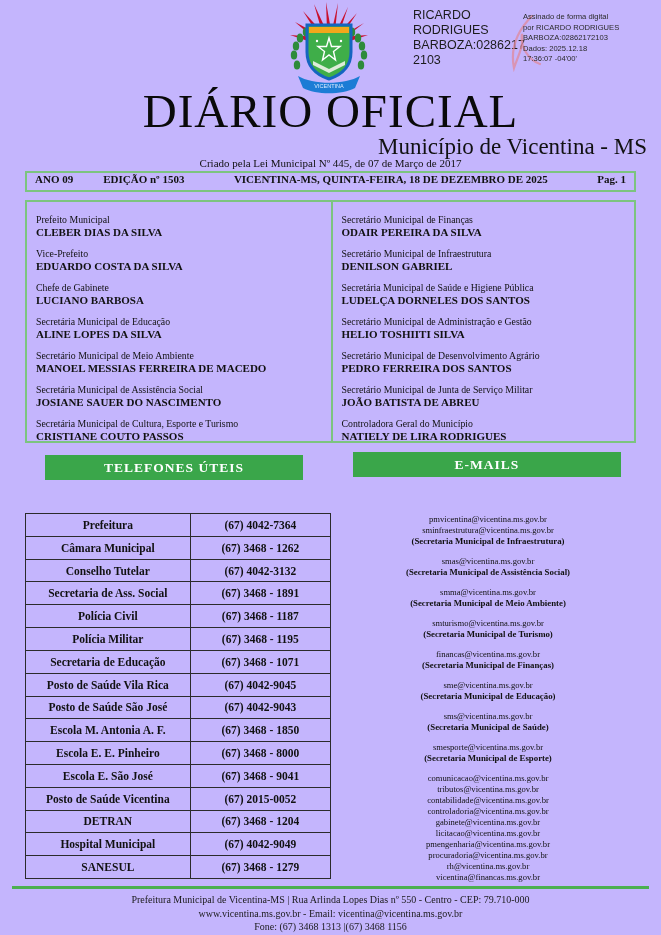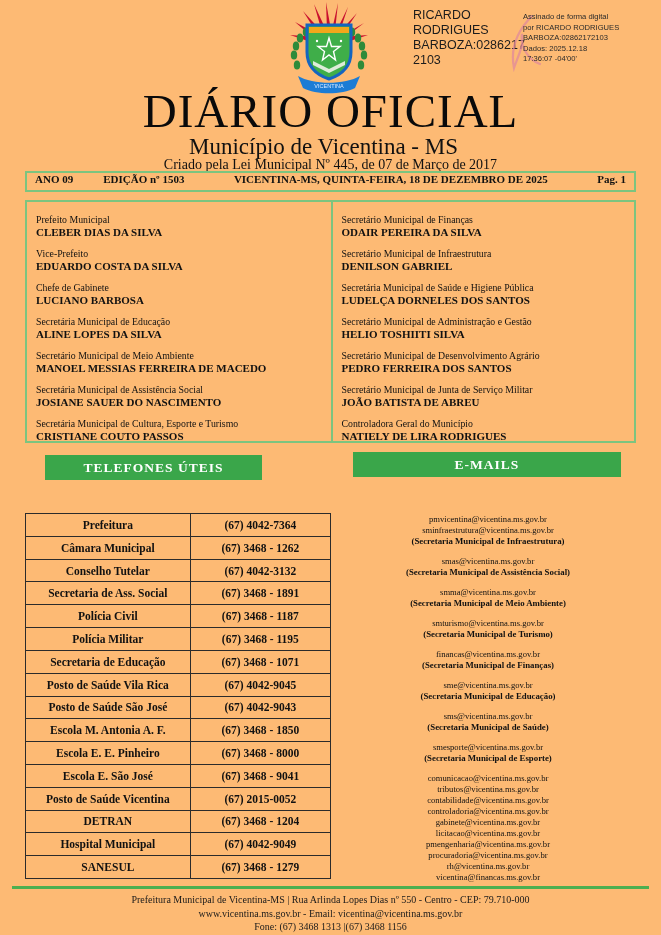--- a/index.html
+++ b/index.html
@@ -1,39 +1,39 @@
 <!DOCTYPE html>
 <html lang="pt"><head>
 <meta charset="utf-8">
 <style>
   * { margin:0; padding:0; box-sizing:border-box; }
   html,body { background:#e9e9e9; }
   .page {
     position:relative; width:661px; height:935px; margin:0 auto;
-    background:#fdba74; overflow:hidden;
+    background:#c4b5fd; overflow:hidden;
     font-family:"Liberation Serif", serif; color:#111;
   }
   
   .crest { position:absolute; left:285px; top:2px; }
   .sig-name {
     position:absolute; left:413px; top:8px; width:112px;
     font-family:"Liberation Sans", sans-serif; font-size:12.5px; line-height:15px;
     font-weight:500; color:#1c1c1c; white-space:pre-line; overflow-wrap:break-word;
   }
   .sig-squiggle { position:absolute; left:498px; top:12px; }
   .sig-details {
     position:absolute; left:523px; top:12px; width:134px;
     font-family:"Liberation Sans", sans-serif; font-size:7.6px; line-height:10.5px;
     color:#2a2a2a; white-space:pre-line;
   }
   
   .title    { position:absolute; left:0; right:0; top:84px; text-align:center;
               font-size:47px; letter-spacing:1px; font-weight:400; color:#0a0a0a; }
-  .subtitle { position:absolute; left:0; right:14px; top:134px; text-align:center; font-size:23px; }
-  .law      { position:absolute; left:0; right:0; top:157px; text-align:center; font-size:14px; }
+  .subtitle { position:absolute; left:0; right:14px; top:134px; text-align:right; font-size:23px; }
+  .law      { position:absolute; left:0; right:0; top:157px; text-align:center; font-size:11px; }
   
   .edition-bar {
     position:absolute; left:25px; top:171px; width:611px; height:21px;
     border:2px solid var(--border_green); display:flex; align-items:flex-start;
     padding:0 8px; font-size:11px; font-weight:bold;
   }
   .edition-bar .num { margin-left:30px; }
   .edition-bar .bar-date { flex:1; text-align:center; }
   
   .officials-box {
@@ -44,21 +44,21 @@
   .officials-col.right { border-left:2px solid var(--border_green); }
   .official { margin-bottom:9.5px; }
   .official .role { font-size:9.8px; line-height:11.5px; }
   .official .name { font-size:11px; font-weight:bold; line-height:13px; }
   
   .banner {
     position:absolute; height:25px; background:var(--banner_green);
     color:#ffffff; font-weight:bold; font-size:13.5px; letter-spacing:1px;
     display:flex; align-items:center; justify-content:center;
   }
-  .banner.phones { left:45px; top:455px; width:217px; }
+  .banner.phones { left:45px; top:455px; width:258px; }
   .banner.emails { left:353px; top:452px; width:268px; }
   
   .phone-table {
     position:absolute; left:25px; top:513px; width:306px; height:366px;
     border-collapse:collapse; table-layout:fixed;
   }
   .phone-table td {
     border:1.6px solid #2b2b2b; text-align:center; vertical-align:middle;
     font-size:11.5px; font-weight:bold; padding:0;
   }

